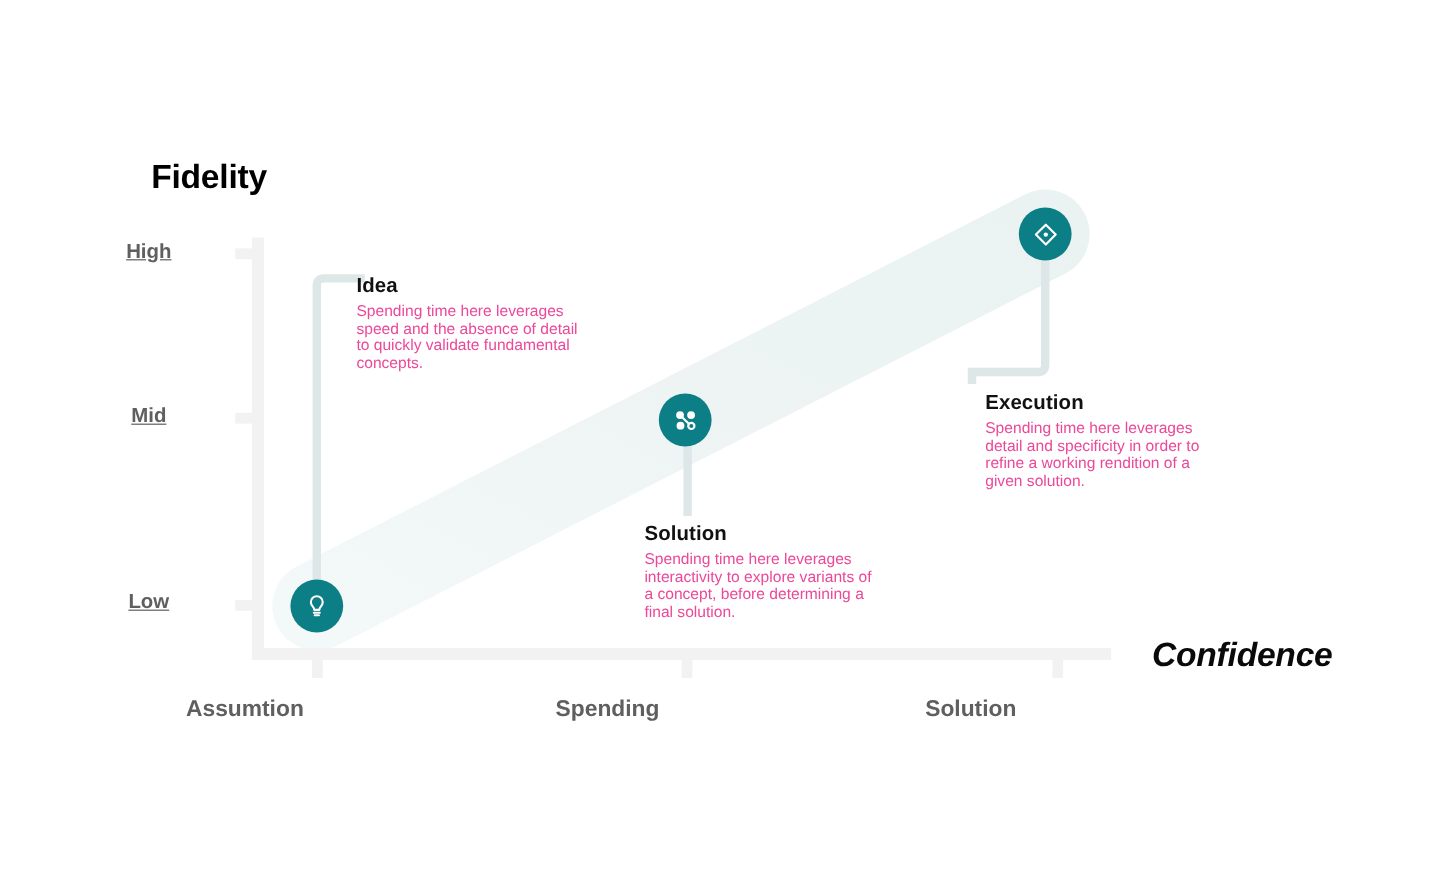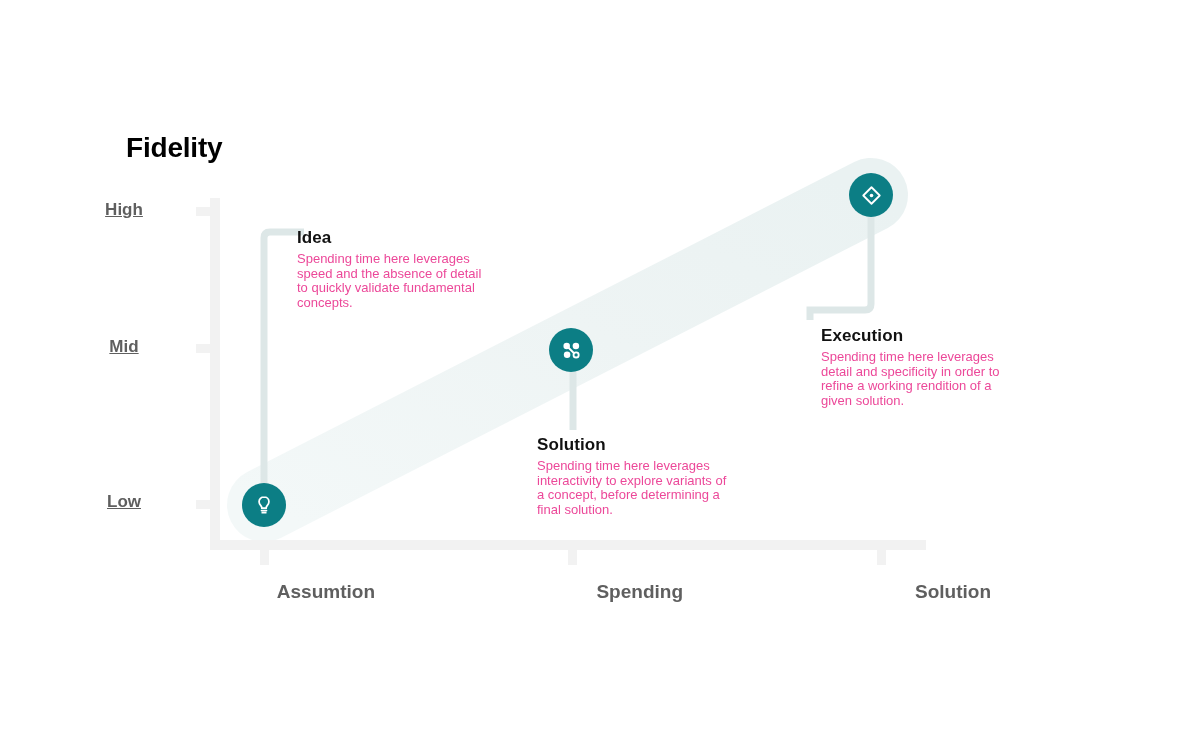--- a/index.html
+++ b/index.html
@@ -65,21 +65,21 @@
     text-align: center;
     width: 120px;
     left: 64px;
     text-decoration: underline;
   }
   .x-label {
     position: absolute;
     color: #5f5f5f;
     font-size: 19px;
     font-weight: bold;
-    text-align: right;
+    text-align: left;
     width: 220px;
     top: 581px;
   }
 
   
   #fidelity-title {
     position: absolute;
     left: 126px;
     top: 132px;
     font-size: 28px;
@@ -173,20 +173,21 @@
 
   <div class="x-tick" style="left:260px;"></div>
   <div class="x-tick" style="left:568px;"></div>
   <div class="x-tick" style="left:877px;"></div>
 
   <div class="x-label" style="left:155px;">Assumtion</div>
   <div class="x-label" style="left:463px;">Spending</div>
   <div class="x-label" style="left:771px;">Solution</div>
 
   <div id="fidelity-title">Fidelity</div>
+  <div id="confidence-title">Confidence</div>
 
   <svg class="connector-svg" style="left:260px; top:228px; width:48px; height:262px;" viewBox="0 0 48 262">
     <path d="M 4 262 L 4 10 Q 4 4 10 4 L 44 4" fill="none" stroke="#dde7e7" stroke-width="7" stroke-linecap="butt"></path>
   </svg>
 
   <svg class="connector-svg" style="left:566px; top:372px; width:14px; height:58px;" viewBox="0 0 14 58">
     <path d="M 7 0 L 7 58" fill="none" stroke="#dde7e7" stroke-width="7"></path>
   </svg>
 
   <svg class="connector-svg" style="left:800px; top:216px; width:86px; height:104px;" viewBox="0 0 86 104">

